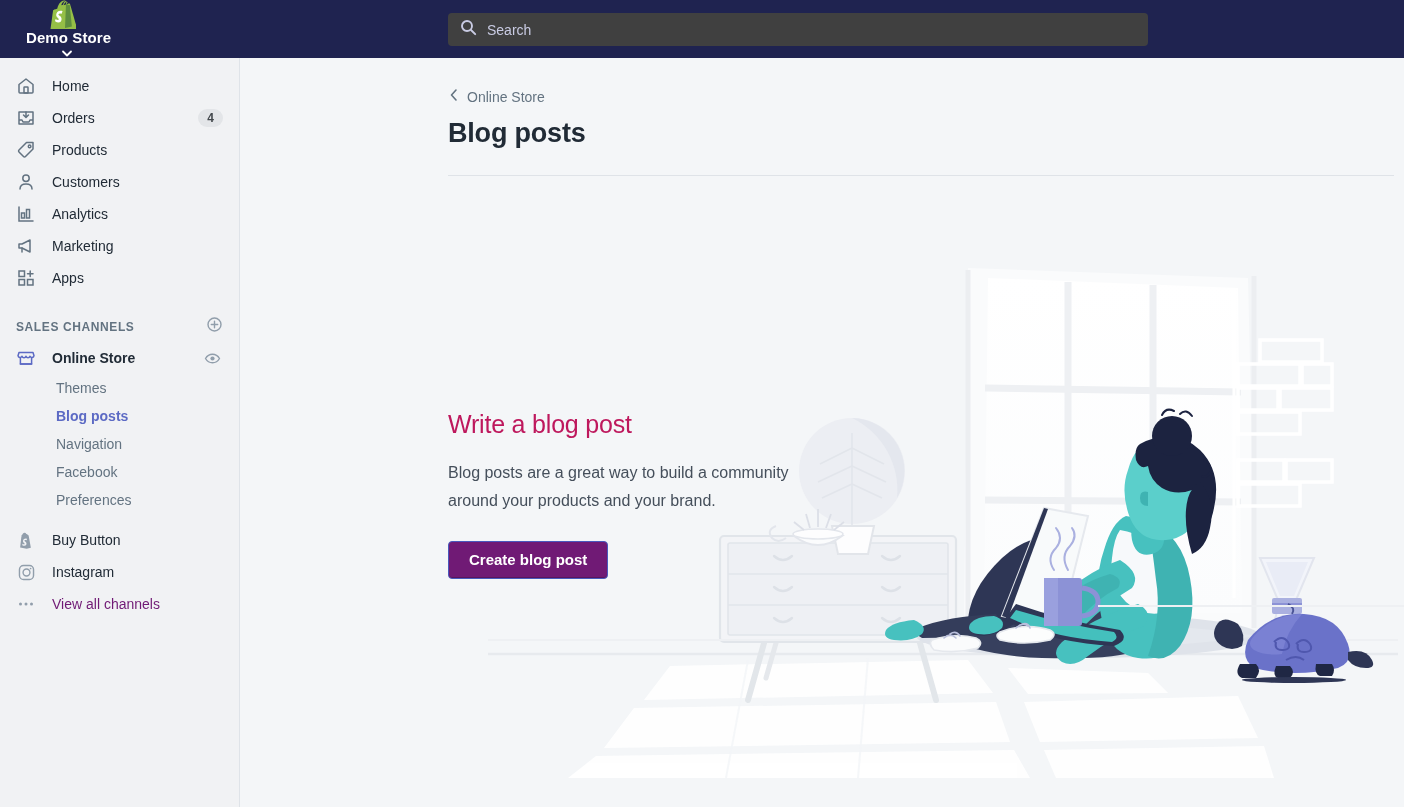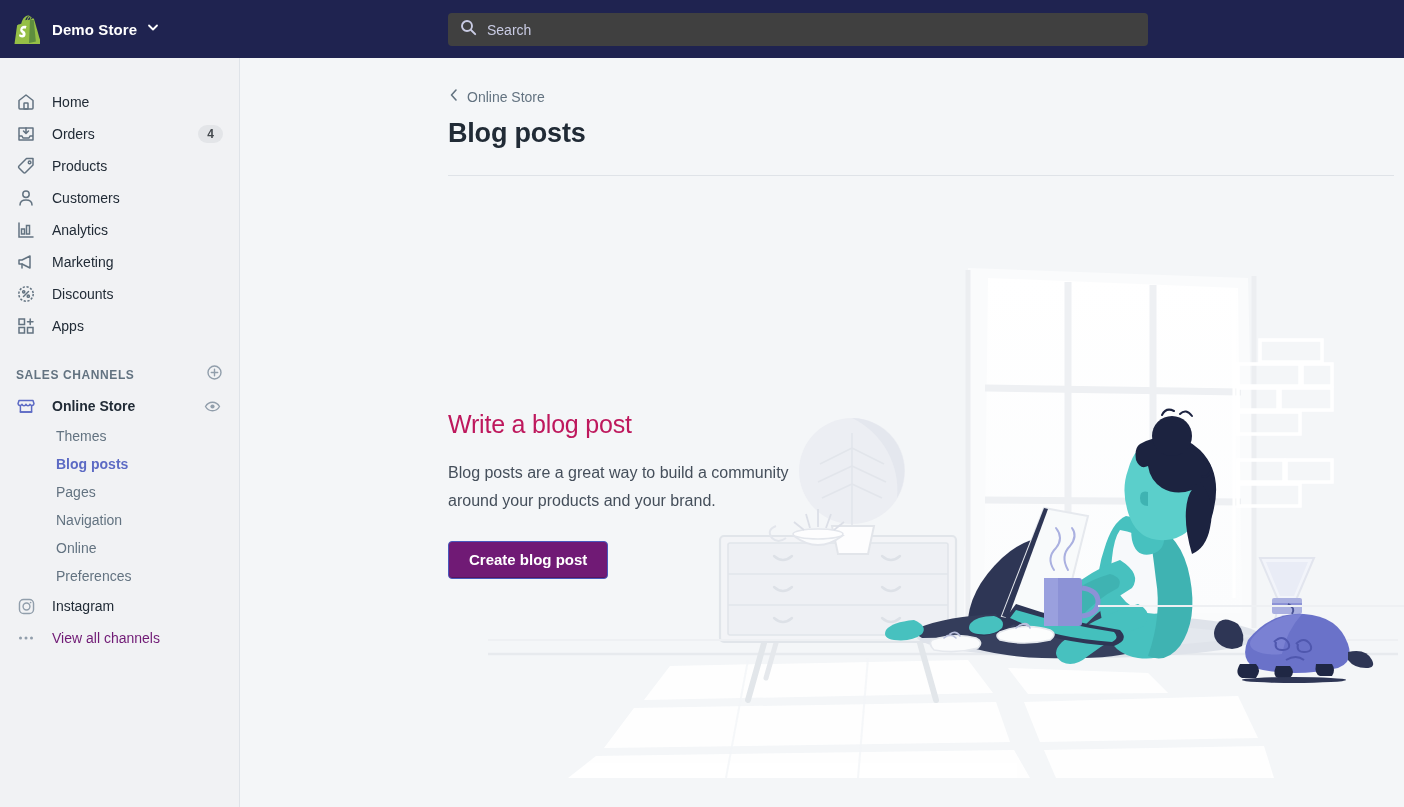--- a/index.html
+++ b/index.html
@@ -16,20 +16,21 @@
     position: absolute; top: 0; left: 0;
     width: 1404px; height: 58px;
     background: #1f2350;
     display: flex; align-items: center;
     z-index: 40;
   }
   .store-block {
     display: flex; align-items: center;
     height: 58px; padding: 0 14px 0 14px;
     cursor: pointer;
+    flex-direction: column;
   }
   .shopify-logo { width: 26px; height: 29px; display:block; }
   .store-name {
     color: #ffffff; font-size: 15px; font-weight: bold;
     margin-left: 12px; letter-spacing: .1px;
   }
   .store-caret { margin-left: 9px; display:block; }
 
   .searchwrap {
     position: absolute; left: 448px; top: 13px;
@@ -66,21 +67,21 @@
     font-size: 14px; color: #212b36;
     white-space: nowrap;
   }
   .badge {
     position: absolute; right: 8px;
     background: #e3e5e8; color: #42474c;
     font-size: 12px; font-weight: bold;
     border-radius: 10px;
     padding: 2px 9px; line-height: 14px;
   }
-  .nav-gap-top { margin-top: 28px; }
+  .nav-gap-top { margin-top: 12px; }
 
   .section-head {
     display: flex; align-items: center;
     margin: 22px 16px 4px 16px;
     height: 22px;
     position: relative;
   }
   .section-head .title {
     font-size: 12px; font-weight: bold;
     letter-spacing: .6px; color: #637381;
@@ -256,31 +257,20 @@
   <div class="nav-item">
     <span class="nav-icon">
       <svg width="20" height="20" viewBox="0 0 20 20" fill="none" stroke="#637381" stroke-width="1.5">
         <path d="M3 8v4h3l8 4V4L6 8H3z" stroke-linejoin="round"></path>
         <path d="M6 12v4" stroke-linecap="round"></path>
       </svg>
     </span>
     <span class="nav-label">Marketing</span>
   </div>
 
-  <div class="nav-item">
-    <span class="nav-icon">
-      <svg width="20" height="20" viewBox="0 0 20 20" fill="none" stroke="#637381" stroke-width="1.5">
-        <circle cx="10" cy="10" r="7.2" stroke-dasharray="2.2 1.6"></circle>
-        <path d="M7.5 12.5l5-5" stroke-linecap="round"></path>
-        <circle cx="7.7" cy="7.8" r="1.1"></circle>
-        <circle cx="12.3" cy="12.2" r="1.1"></circle>
-      </svg>
-    </span>
-    <span class="nav-label">Discounts</span>
-  </div>
 
   <div class="nav-item">
     <span class="nav-icon">
       <svg width="20" height="20" viewBox="0 0 20 20" fill="none" stroke="#637381" stroke-width="1.5">
         <rect x="3" y="3" width="5.5" height="5.5"></rect>
         <rect x="3" y="11.5" width="5.5" height="5.5"></rect>
         <rect x="11.5" y="11.5" width="5.5" height="5.5"></rect>
         <path d="M14.2 3v5.5M11.5 5.8H17" stroke-linecap="round"></path>
       </svg>
     </span>
@@ -314,32 +304,38 @@
     </span>
   </div>
 
   <div class="sub-item">
     <span class="sub-label">Themes</span>
   </div>
   <div class="sub-item selected">
     <span class="sub-label">Blog posts</span>
   </div>
   <div class="sub-item">
-    <span class="sub-label">Pages</span>
+    <span class="sub-label">Navigation</span>
   </div>
   <div class="sub-item">
-    <span class="sub-label">Navigation</span>
-  </div>
-  <div class="sub-item">
-    <span class="sub-label">Online</span>
+    <span class="sub-label">Facebook</span>
   </div>
   <div class="sub-item">
     <span class="sub-label">Preferences</span>
   </div>
 
+  <div class="channel-item" style="margin-top:10px">
+    <span class="nav-icon">
+      <svg width="19" height="19" viewBox="0 0 20 20">
+        <path d="M6.4 3.6c-.2 0-1.6.5-1.6.5L3.3 17.3l6.9 1.3 4.4-1.1-2.4-12.9-.5-.1-1-1.1c-.2-.2-.5-.2-.7-.1-.6-1-1.3-1.5-2-1.5-1.4 0-2.5 1.6-3 3.6l-.6.2z" fill="#919eab"></path>
+        <path d="M10.6 8.2l-.5 1.6s-.6-.3-1.2-.3c-.9 0-1 .6-1 .7 0 .8 2.1 1.1 2.1 3 0 1.5-.9 2.4-2.2 2.4-1.5 0-2.3-.9-2.3-.9l.4-1.3s.8.7 1.5.7c.4 0 .6-.3.6-.6 0-1-1.7-1.1-1.7-2.8 0-1.4 1-2.8 3.1-2.8.8 0 1.2.3 1.2.3z" fill="#f1f2f4"></path>
+      </svg>
+    </span>
+    <span class="nav-label">Buy Button</span>
+  </div>
 
   <div class="channel-item">
     <span class="nav-icon">
       <svg width="19" height="19" viewBox="0 0 20 20" fill="none" stroke="#919eab" stroke-width="1.5">
         <rect x="2.6" y="2.6" width="14.8" height="14.8" rx="4.3"></rect>
         <circle cx="10" cy="10" r="3.6"></circle>
         <circle cx="14.3" cy="5.8" r=".9" fill="#919eab" stroke="none"></circle>
       </svg>
     </span>
     <span class="nav-label">Instagram</span>

